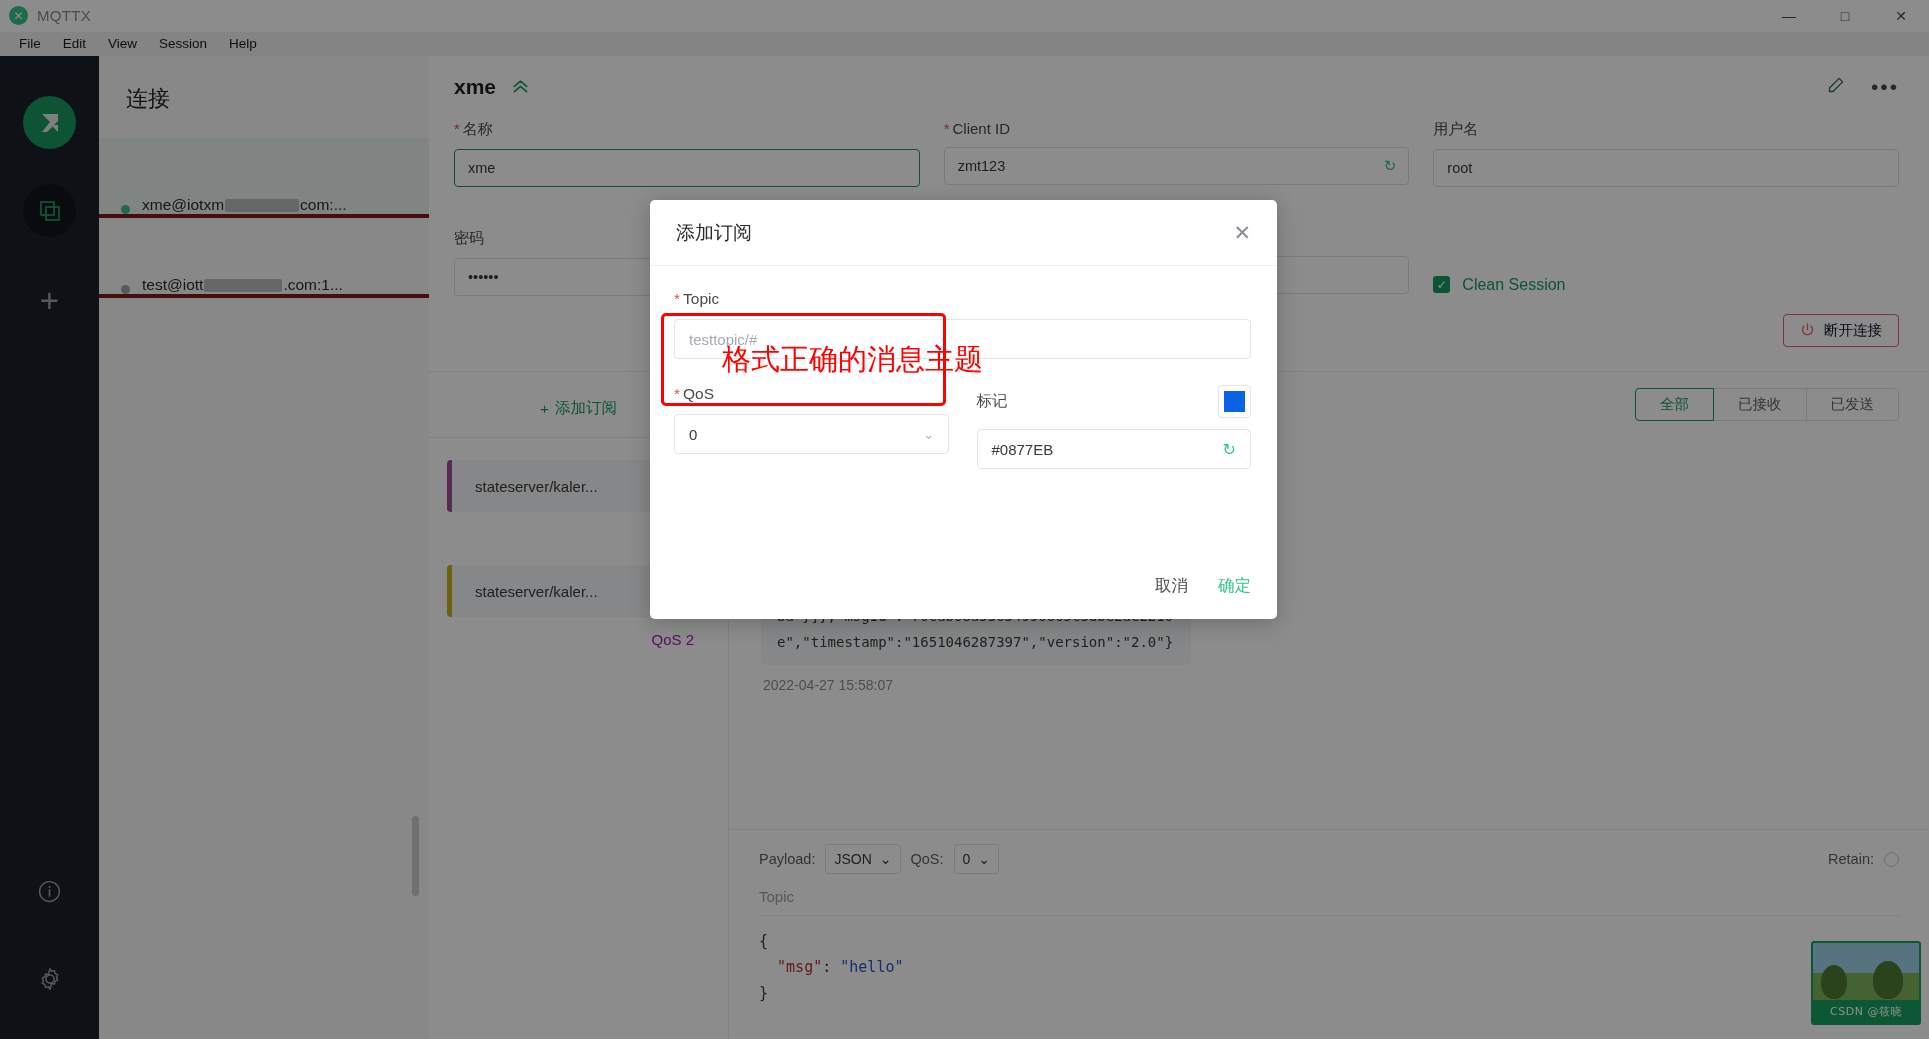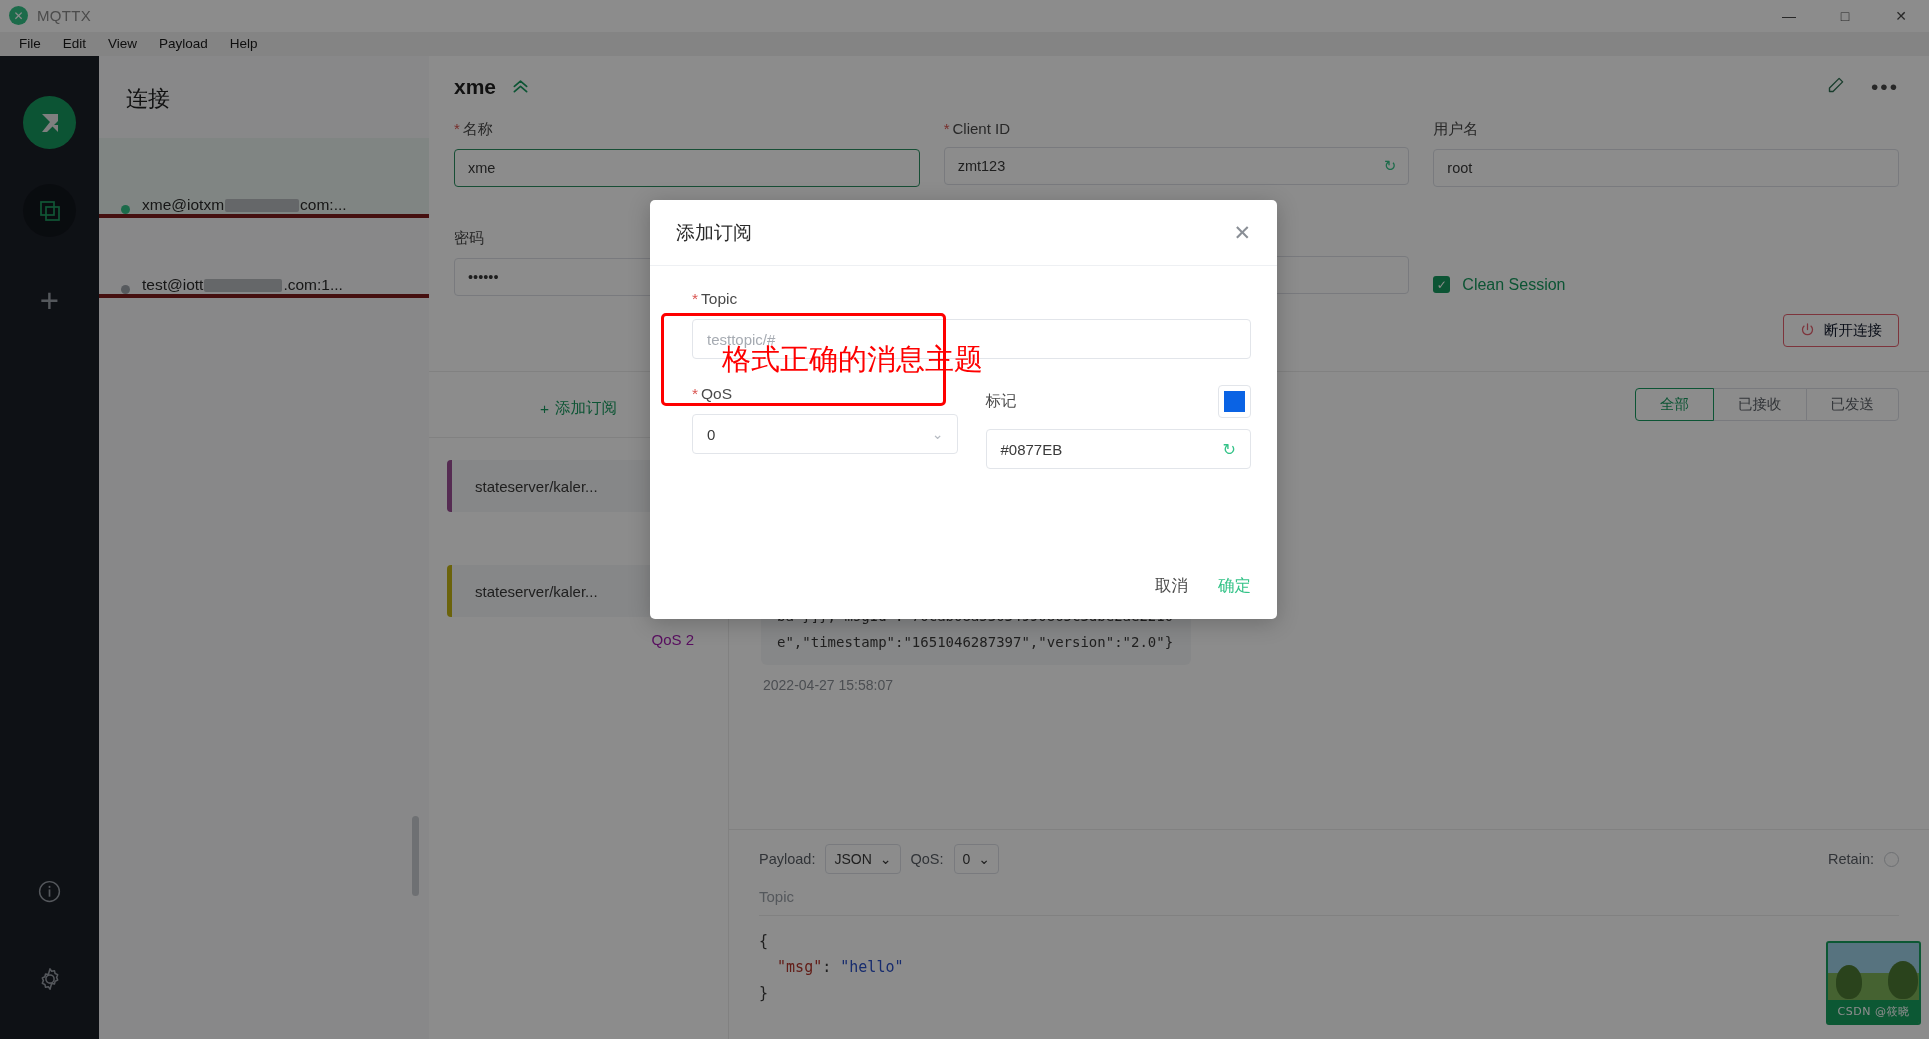--- a/index.html
+++ b/index.html
@@ -192,21 +192,21 @@
   }
   .pub-body {
     margin-top:12px; font-family:"DejaVu Sans Mono","Liberation Mono",monospace;
     font-size:15px; line-height:26px; color:#3b3b3b;
   }
   .json-key { color:#b3362c; }
   .json-str { color:#2a50c8; }
 
   
   .wm {
-    position:absolute; right:8px; bottom:14px; width:95px; height:84px;
+    position:absolute; right:8px; bottom:14px; width:110px; height:84px;
     border:2px solid #17a05f; border-radius:3px; overflow:hidden; background:#8fbf6a;
   }
   .wm-sky { position:absolute; inset:0; background:linear-gradient(#9fd1e8 0 38%, #7fb35a 38% 100%); }
   .wm-tree { position:absolute; width:26px; height:34px; background:#4e7a33; border-radius:50% 50% 45% 45%; }
   .wm-bar {
     position:absolute; left:0; right:0; bottom:0; height:23px; background:#17a05f;
     color:#fff; font-size:11px; display:flex; align-items:center; justify-content:center;
     letter-spacing:.5px; font-family:"DejaVu Sans", sans-serif;
   }
 
@@ -224,21 +224,21 @@
     position:absolute; left:650px; top:200px; width:627px; height:419px;
     background:#fff; border-radius:5px; z-index:60;
     box-shadow:0 4px 22px rgba(0,0,0,.22);
   }
   .modal-head {
     height:66px; display:flex; align-items:center; padding:0 26px;
     border-bottom:1px solid #eef0f3;
   }
   .modal-title { font-size:19px; color:#2b2b2b; }
   .modal-close { margin-left:auto; color:#8a8f96; font-size:21px; line-height:1; }
-  .modal-body { padding:24px 26px 0 42px; }
+  .modal-body { padding:24px 26px 0 24px; }
   .m-label { font-size:15.5px; color:#4a4a4a; margin-bottom:11px; }
   .m-input {
     height:40px; border:1px solid #e2e5ea; border-radius:4px; display:flex; align-items:center;
     padding:0 14px; font-size:15px; color:#a6abb2; position:relative; background:#fff;
   }
   .m-input .refresh2 { position:absolute; right:14px; color:#34c388; font-size:16px; }
   .m-row { display:flex; gap:28px; margin-top:26px; }
   .m-col { flex:1; }
   .m-sel {
     height:40px; border:1px solid #e2e5ea; border-radius:4px; display:flex; align-items:center;
@@ -279,21 +279,21 @@
       <div class="win-btn">—</div>
       <div class="win-btn">□</div>
       <div class="win-btn close">✕</div>
     </div>
   </div>
 
   <div class="menubar">
     <div class="menu-item">File</div>
     <div class="menu-item">Edit</div>
     <div class="menu-item">View</div>
-    <div class="menu-item">Payload</div>
+    <div class="menu-item">Session</div>
     <div class="menu-item">Help</div>
   </div>
   <div class="accent-strip">
       <div class="dark"></div>
     </div>
 
   <div class="rail">
     <div class="rail-avatar">
       <svg width="30" height="30" viewBox="0 0 30 30">
         <path d="M7 6 L15 14 L7 24 L12 24 L23 13 L23 6 Z" fill="#e8e8e8"></path>

